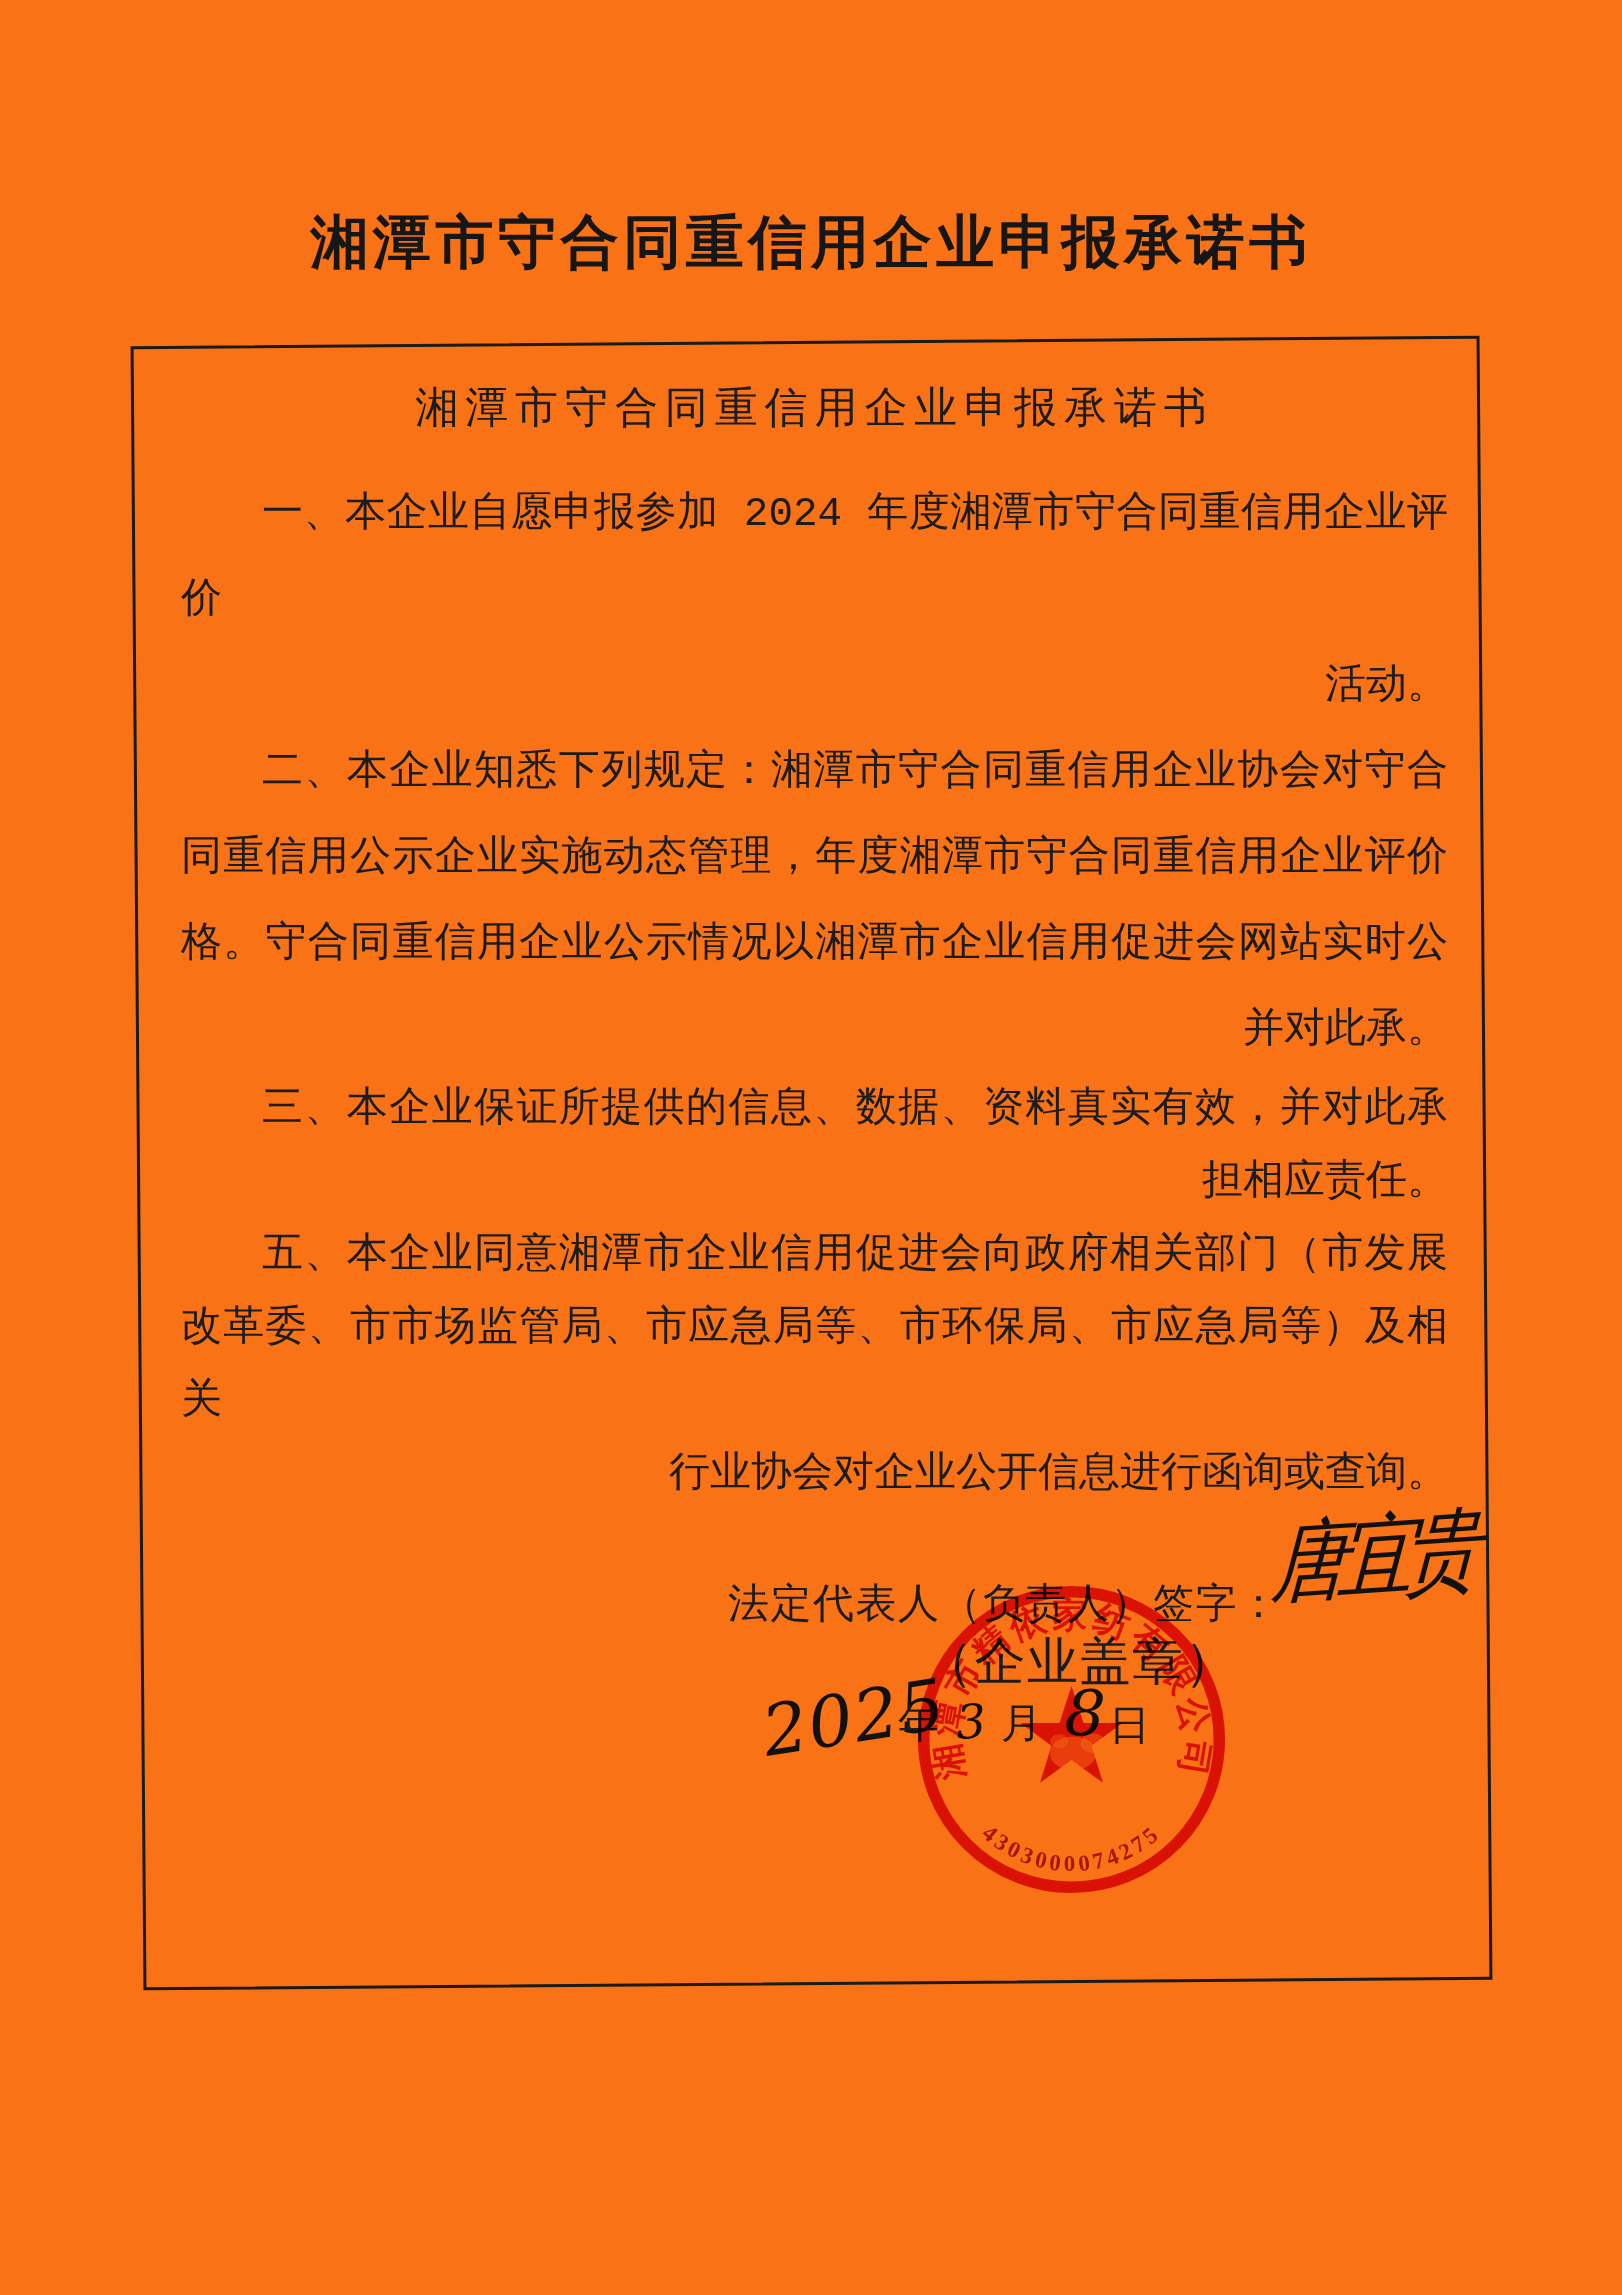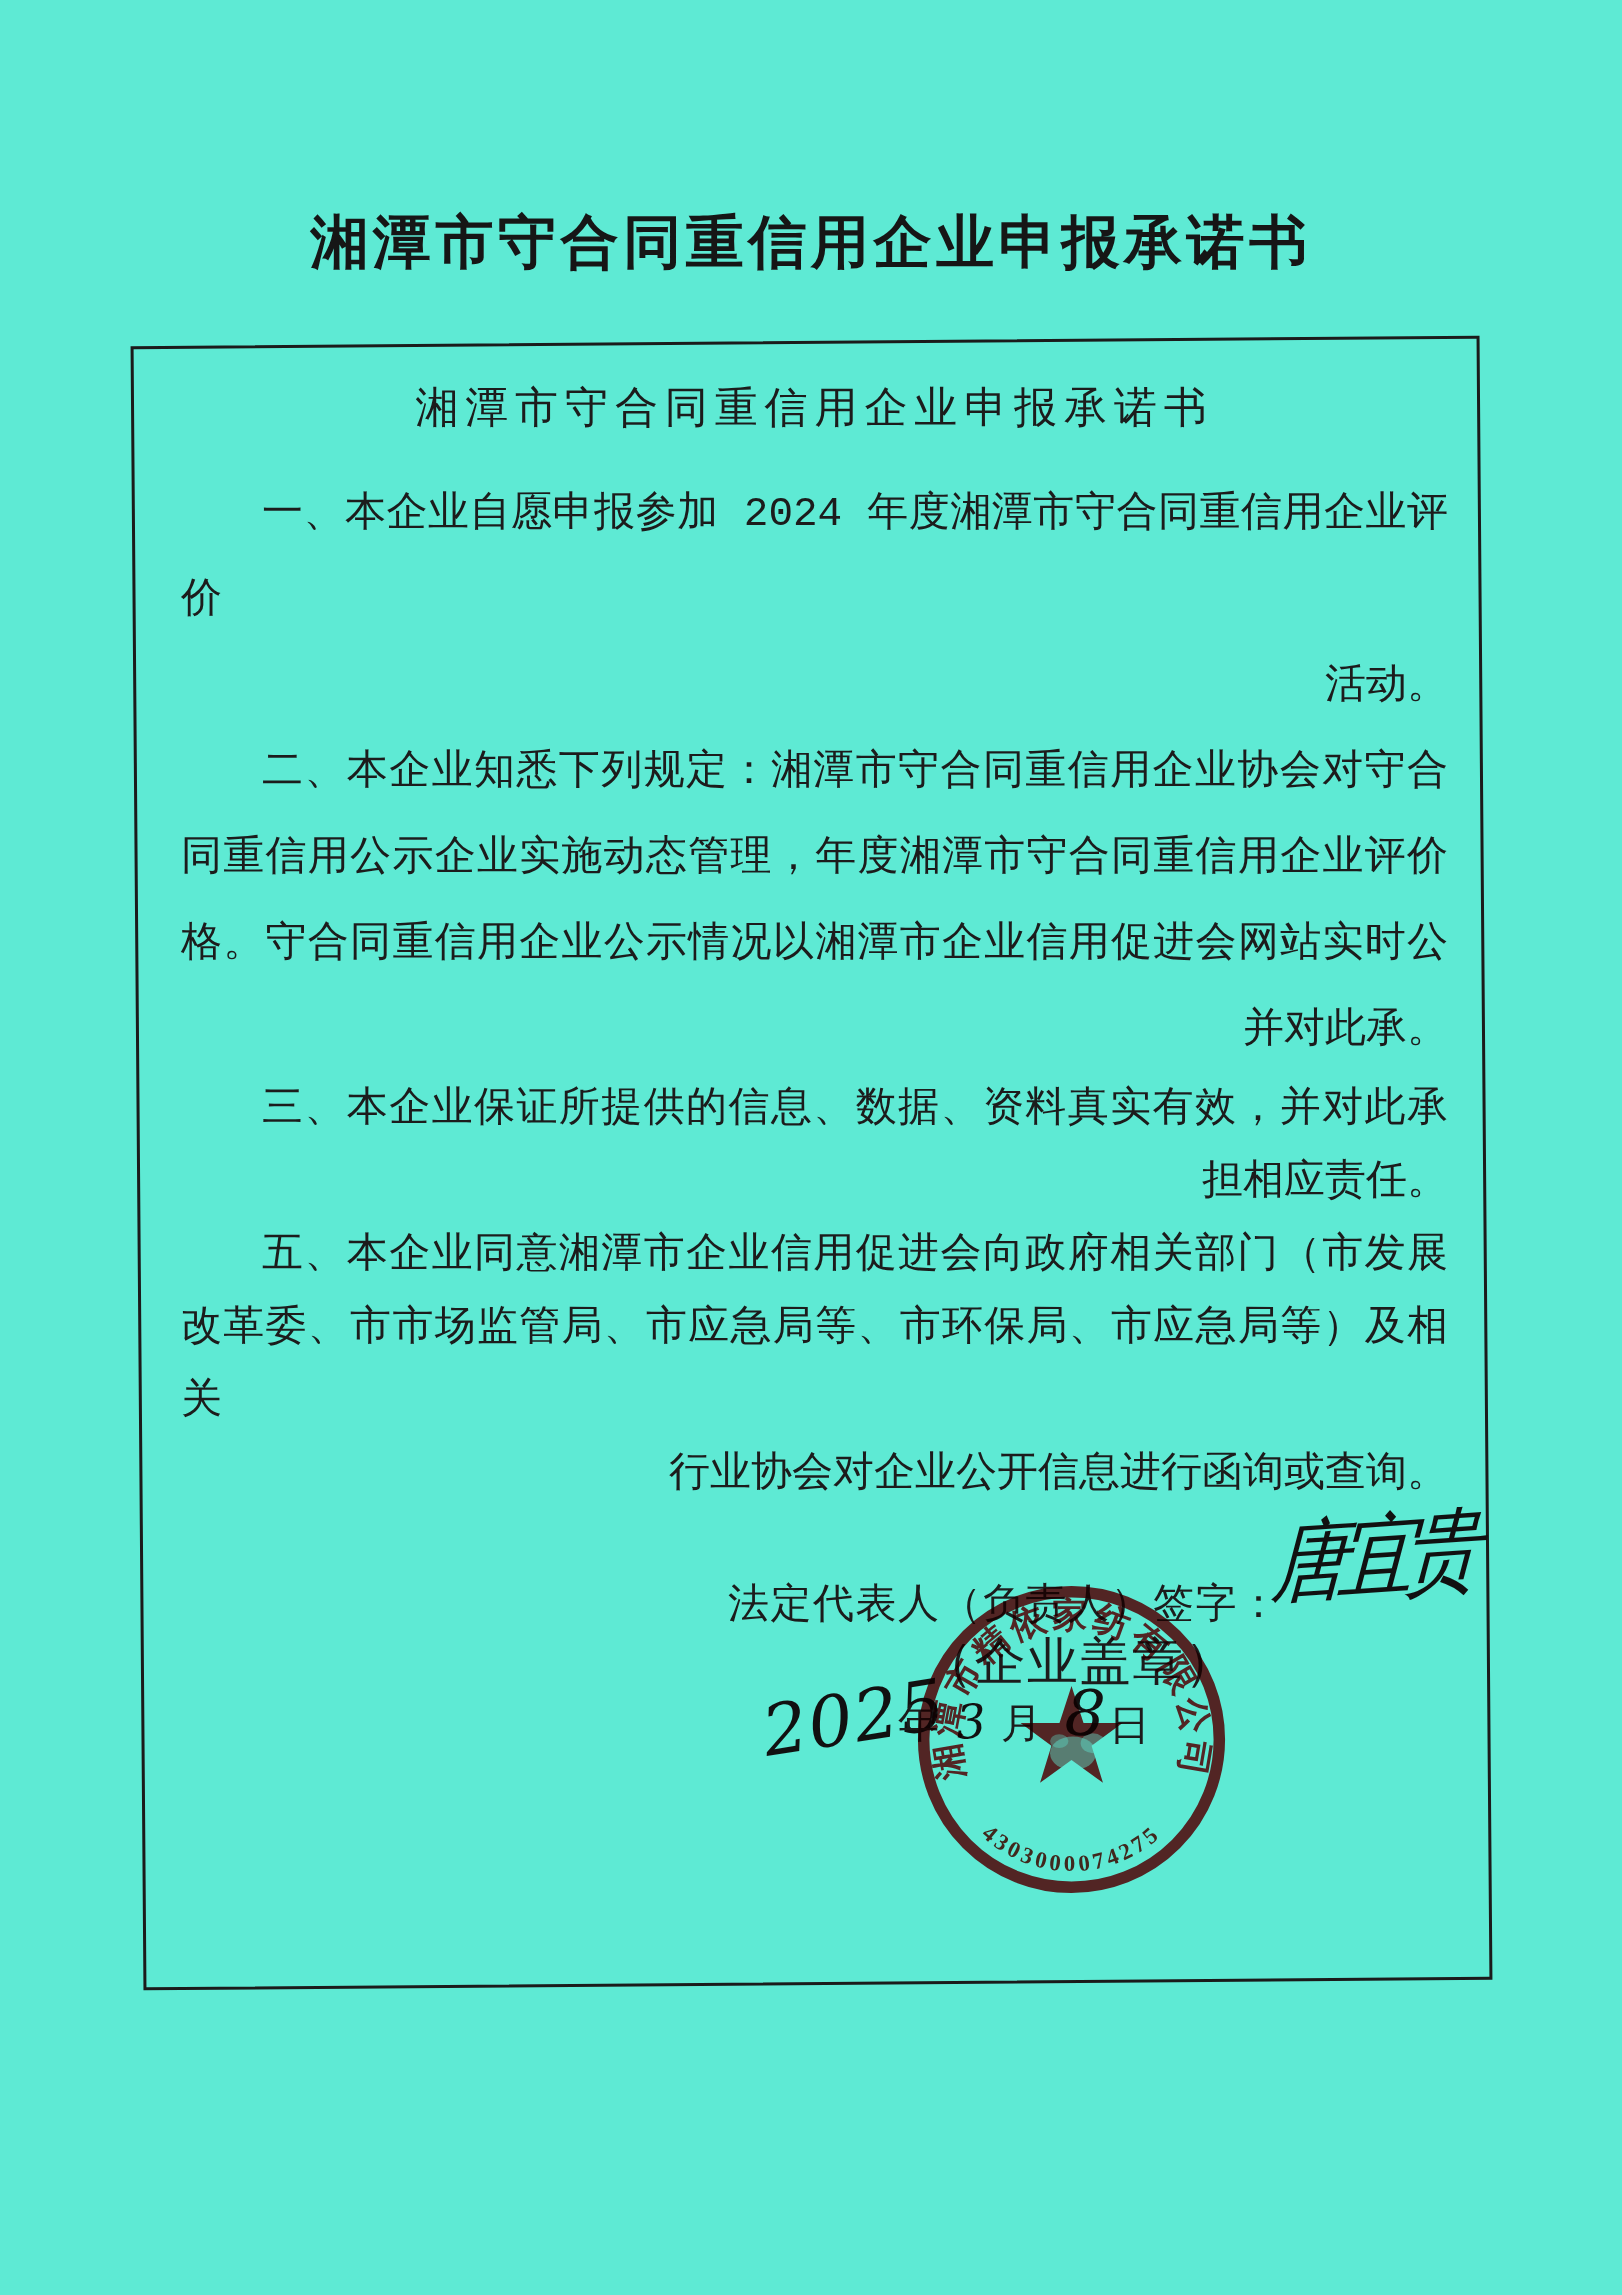--- a/index.html
+++ b/index.html
@@ -1,19 +1,19 @@
 <!DOCTYPE html>
 <html style="font-size:12.2px"><head>
 <meta charset="utf-8">
 <style>
   html,body{margin:0;padding:0;background:#ffffff;}
   .page{
     position:relative;
     width:1622px;height:2295px;
-    background:#5eead4;
+    background:#f97316;
     color:#1c1c1c;
     font-family:"Liberation Serif","DejaVu Serif",serif;
     overflow:hidden;
   }
   .main-title{
     position:absolute;top:204px;left:0;width:100%;
     text-align:center;
     font-size:58px;font-weight:bold;
     letter-spacing:4.6px;
     color:#161616;

